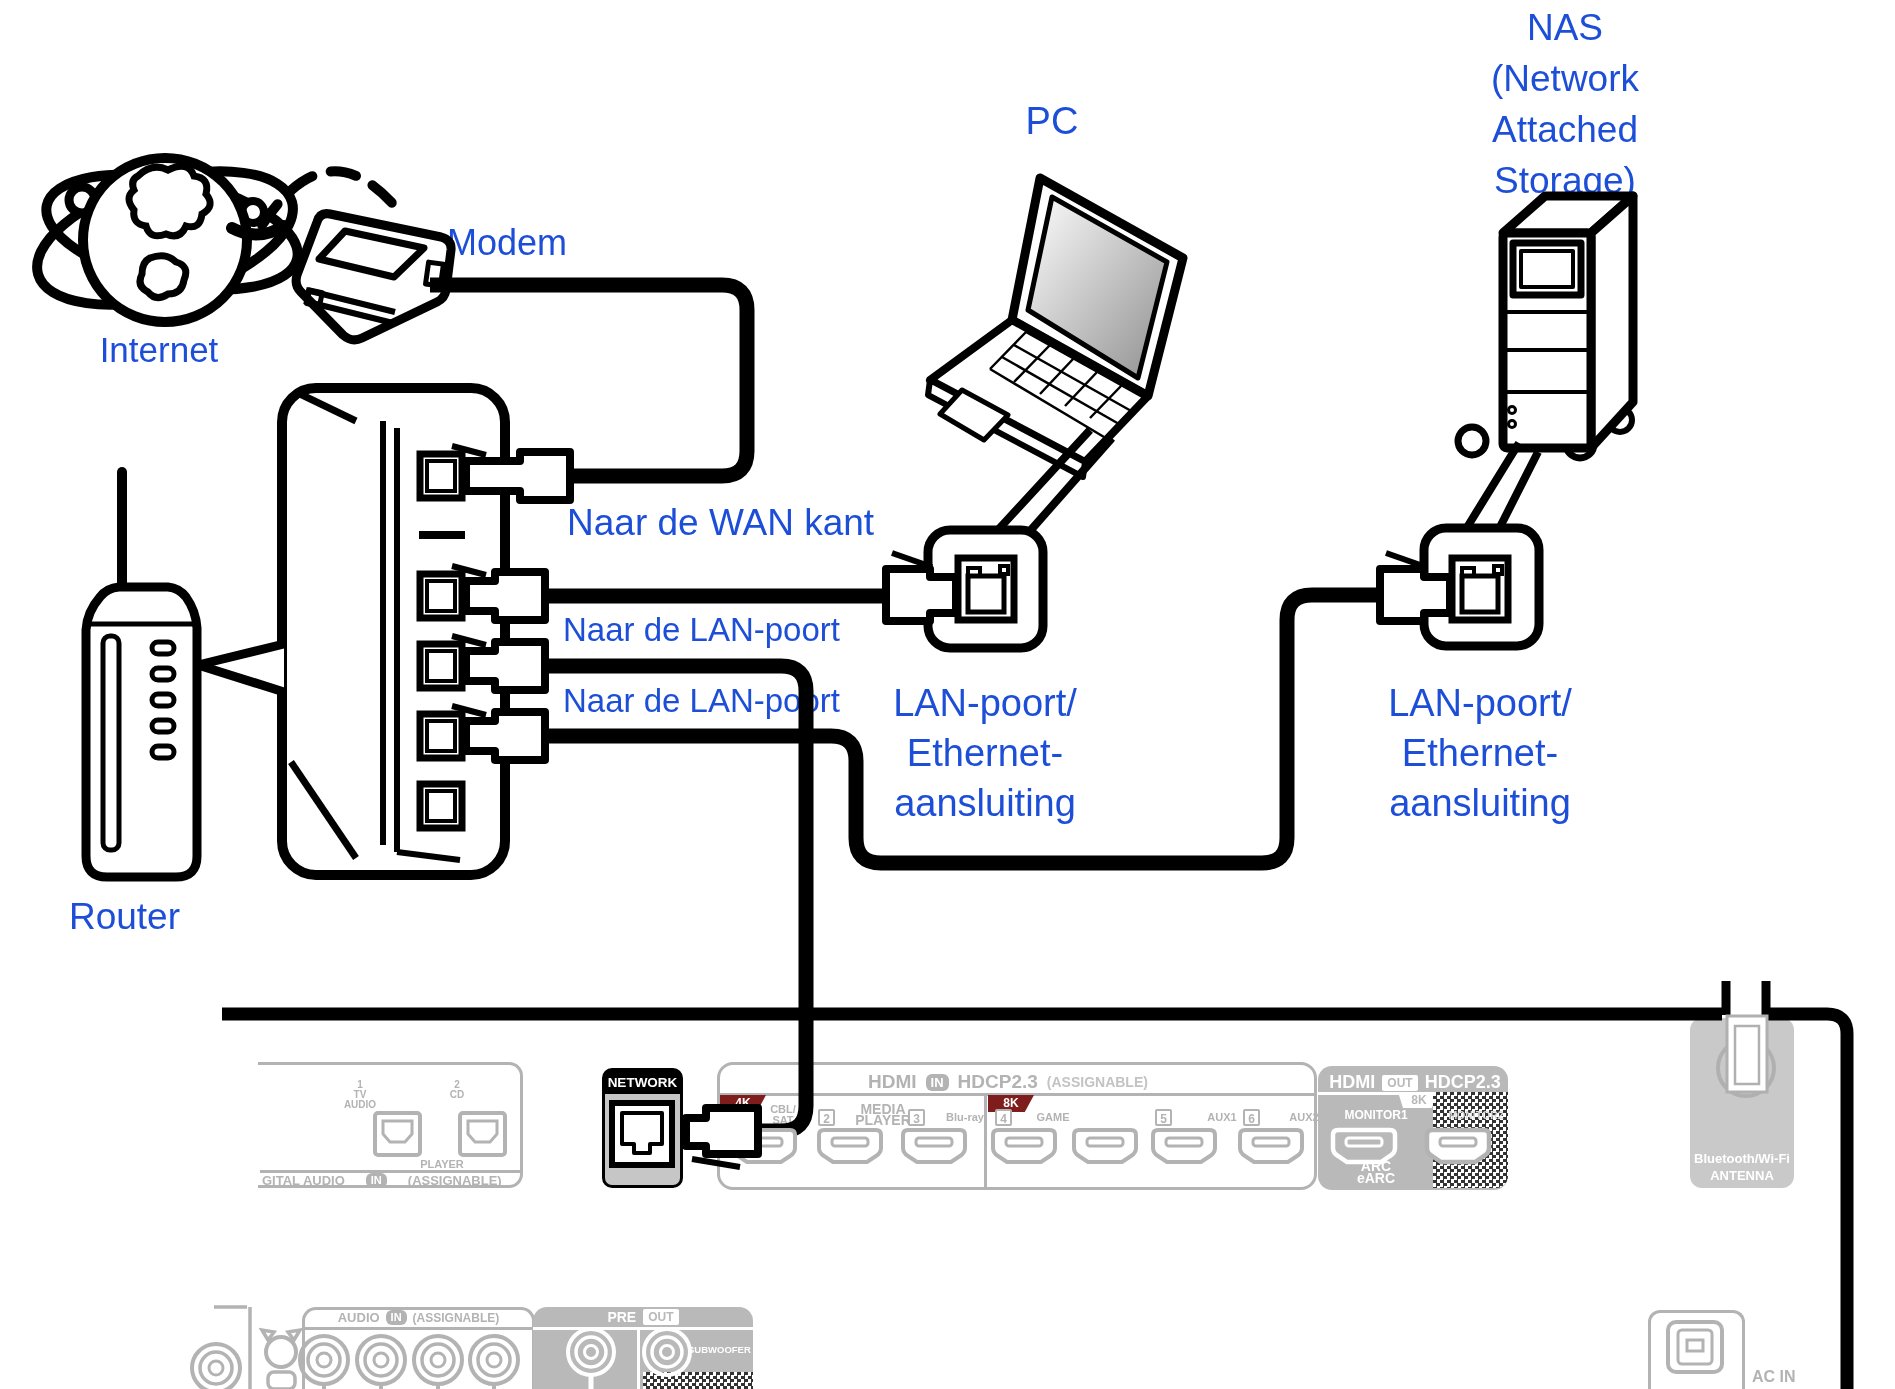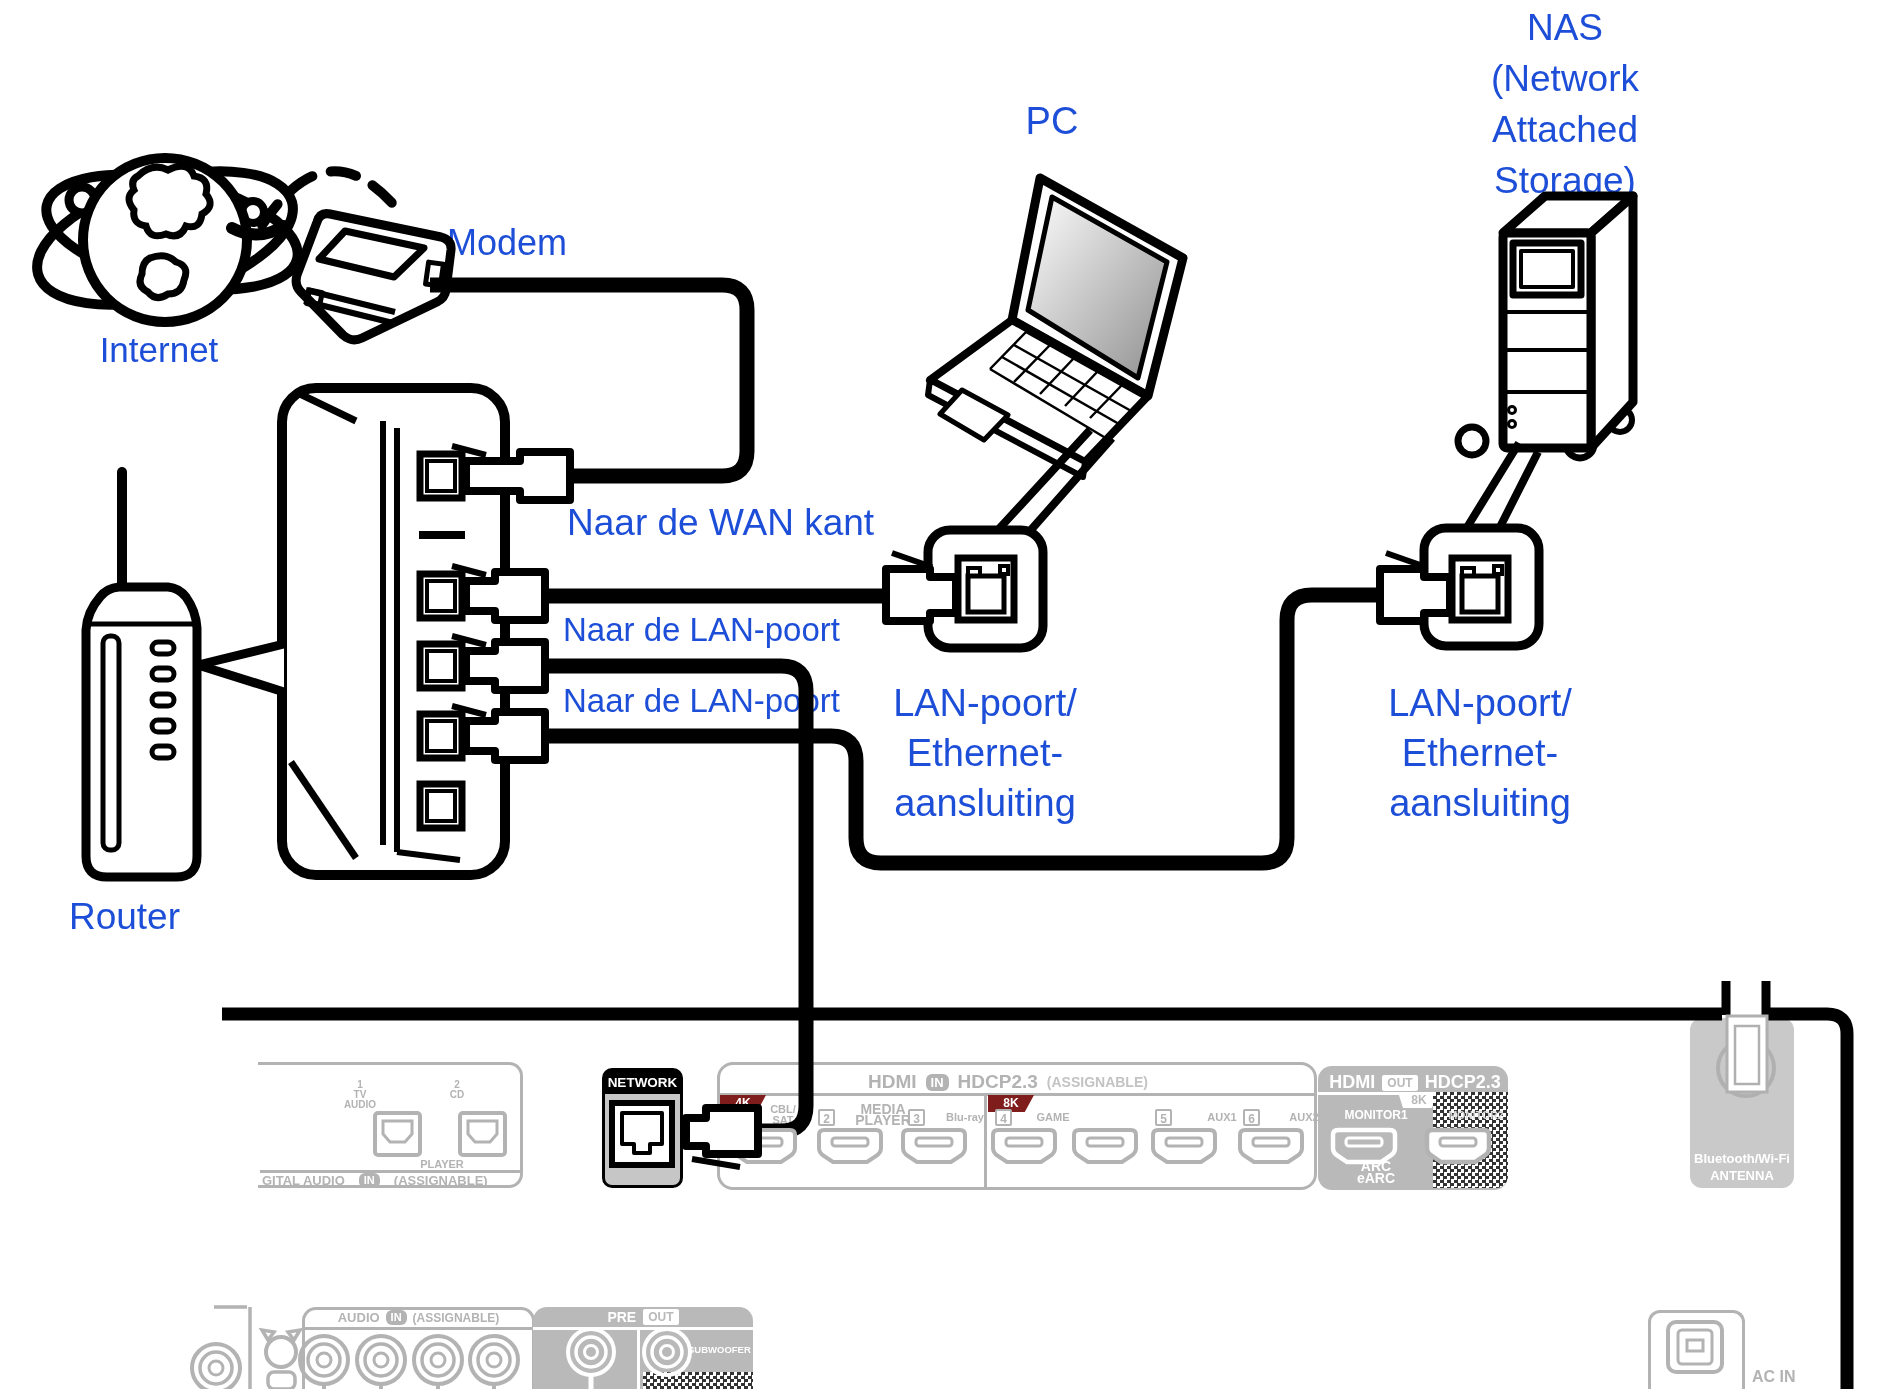--- a/index.html
+++ b/index.html
@@ -38,21 +38,21 @@
   <div class="abs gtx center" style="left:330px;top:1080px;width:60px;font-size:10px;line-height:10px;">
     <div>1</div>
     <div>TV</div>
     <div>AUDIO</div>
   </div>
   <div class="abs gtx center" style="left:427px;top:1080px;width:60px;font-size:10px;line-height:10px;">
     <div>2</div>
     <div>CD</div>
   </div>
   <div class="abs gtx center" style="left:398px;top:1158px;width:88px;font-size:11px;">PLAYER</div>
-  <div class="abs" style="left:262px;top:1173px;display:flex;align-items:center;gap:14px;font-size:13px;">
+  <div class="abs" style="left:262px;top:1173px;display:flex;align-items:center;gap:21px;font-size:13px;">
     <span class="gtx">GITAL AUDIO</span>
     <span class="badge-gray" style="font-size:11px;">IN</span>
     <span class="gtx">(ASSIGNABLE)</span>
   </div>
 
   <div class="abs" style="left:602px;top:1068px;width:81px;height:120px;background:#c6c6c6;border:3.5px solid #000;border-radius:10px;box-sizing:border-box;">
     <div style="background:#000;color:#fff;font-weight:700;font-size:13.5px;text-align:center;line-height:23px;border-radius:5px 5px 0 0;">NETWORK</div>
   </div>
 
   <div class="panel-box" style="left:717px;top:1062px;width:600px;height:128px;border-radius:16px;"></div>

